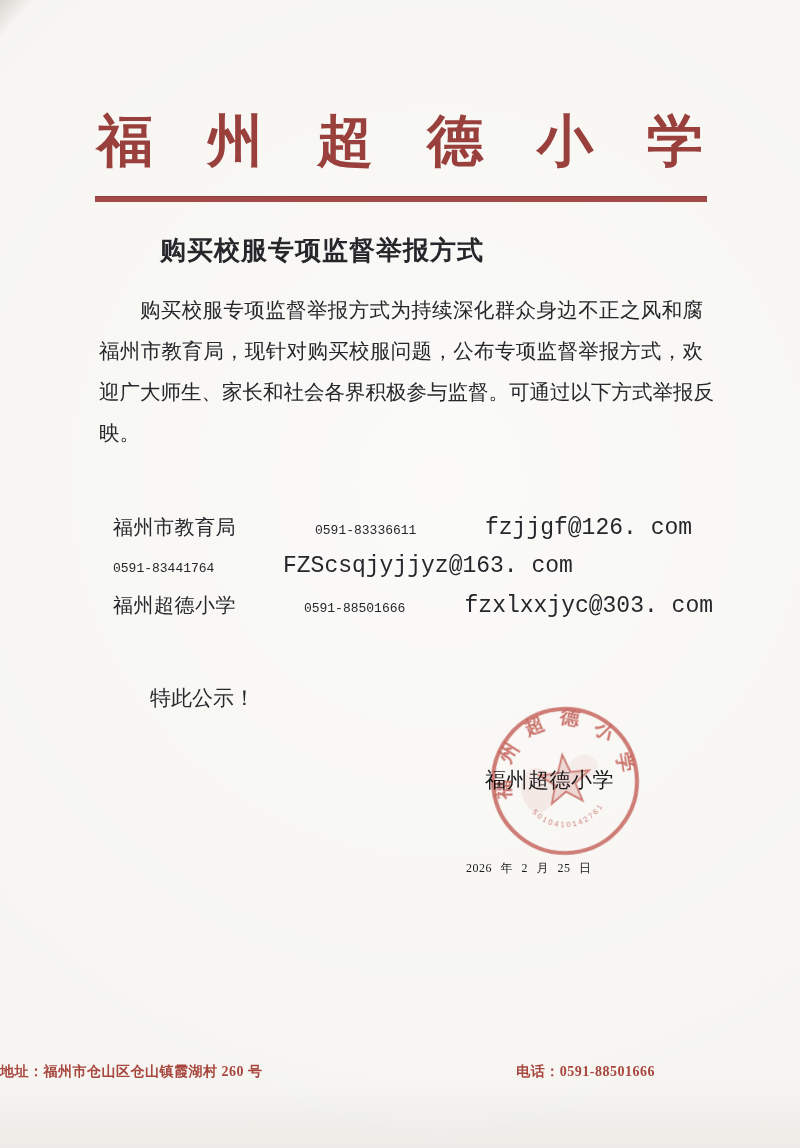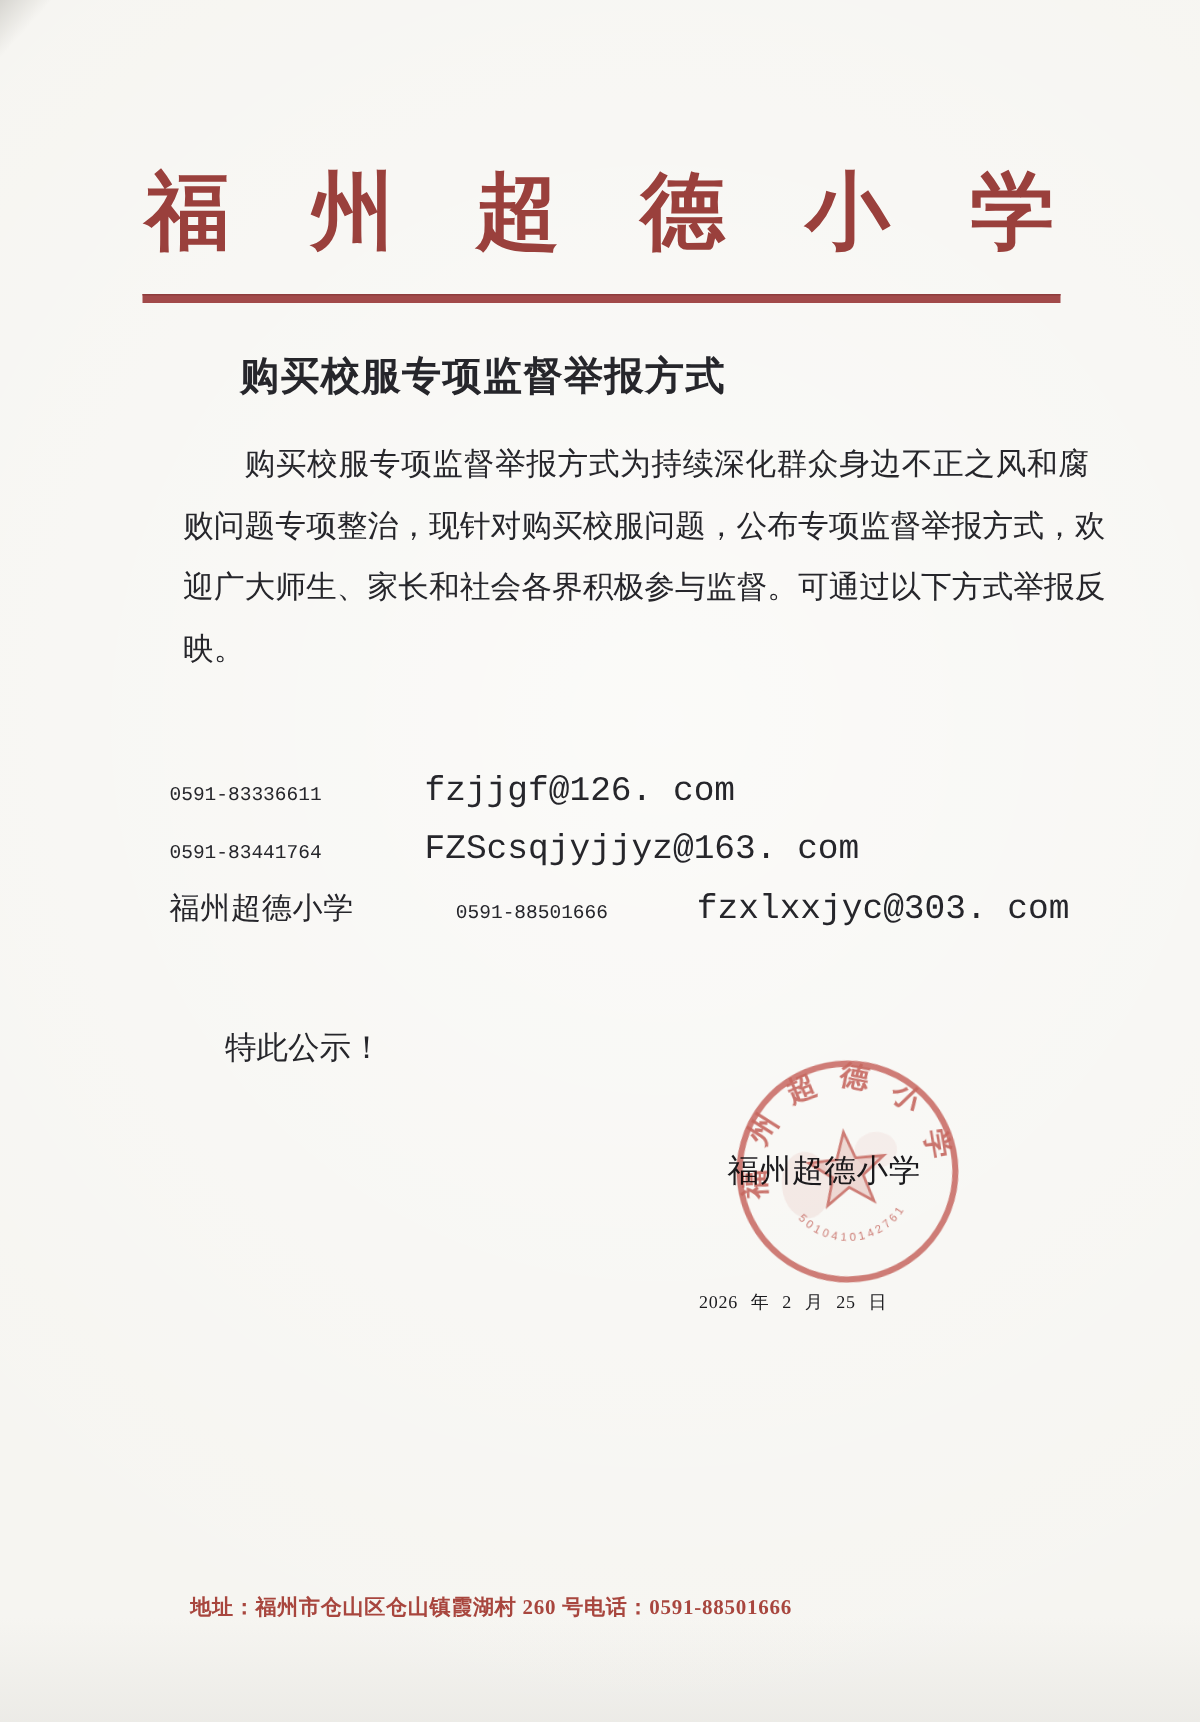--- a/index.html
+++ b/index.html
@@ -31,21 +31,21 @@
   }
   
   .doc-title{
     position:absolute;top:233px;left:0;width:644px;margin:0;
     text-align:center;font-size:26px;font-weight:bold;color:#26262b;
     letter-spacing:1px;white-space:nowrap;
   }
   
   .body-block{
     position:absolute;top:290px;left:99px;width:604px;
-    font-size:20.5px;line-height:41px;color:#26262b;margin-left:23px;
+    font-size:20.5px;line-height:41px;color:#26262b;
   }
   .body-line{
     width:604px;text-align:justify;text-align-last:justify;
     white-space:nowrap;
   }
   .body-line.first{text-indent:2em;}
   .body-line.last{text-align-last:left;}
   
   .contacts{position:absolute;top:514px;left:113px;width:600px;}
   .contact-row{display:flex;align-items:baseline;height:22px;margin-bottom:17px;}
@@ -78,44 +78,45 @@
   
   .seal{
     position:absolute;top:704px;left:488px;width:154px;height:154px;
     mix-blend-mode:multiply;opacity:0.88;
     transform:rotate(-6deg);
     filter:blur(0.3px);
   }
   
   .footer{
     position:absolute;top:1063px;left:0;width:655px;
-    display:flex;justify-content:center;
+    display:flex;justify-content:space-between;
     font-size:14px;font-weight:bold;color:#a8463e;
     letter-spacing:0.5px;white-space:nowrap;
   }
 </style>
 </head>
 <body>
 
 <div class="page">
 
   <div class="school-name">福州超德小学</div>
   <div class="red-rule"></div>
 
   <h1 class="doc-title">购买校服专项监督举报方式</h1>
 
   <div class="body-block">
     <div class="body-line first">购买校服专项监督举报方式为持续深化群众身边不正之风和腐</div>
-    <div class="body-line">败问题专项整治，现针对购买校服问题，公布专项监督举报方式，欢</div>
+    <div class="body-line">福州市教育局，现针对购买校服问题，公布专项监督举报方式，欢</div>
     <div class="body-line">迎广大师生、家长和社会各界积极参与监督。可通过以下方式举报反</div>
     <div class="body-line last">映。</div>
   </div>
 
   <div class="contacts">
     <div class="contact-row">
+      <span class="contact-name">福州市教育局</span>
       <span class="contact-phone">0591-83336611</span>
       <span class="contact-email">fzjjgf@126. com</span>
     </div>
     <div class="contact-row">
       <span class="contact-phone">0591-83441764</span>
       <span class="contact-email">FZScsqjyjjyz@163. com</span>
     </div>
     <div class="contact-row">
       <span class="contact-name">福州超德小学</span>
       <span class="contact-phone">0591-88501666</span>

